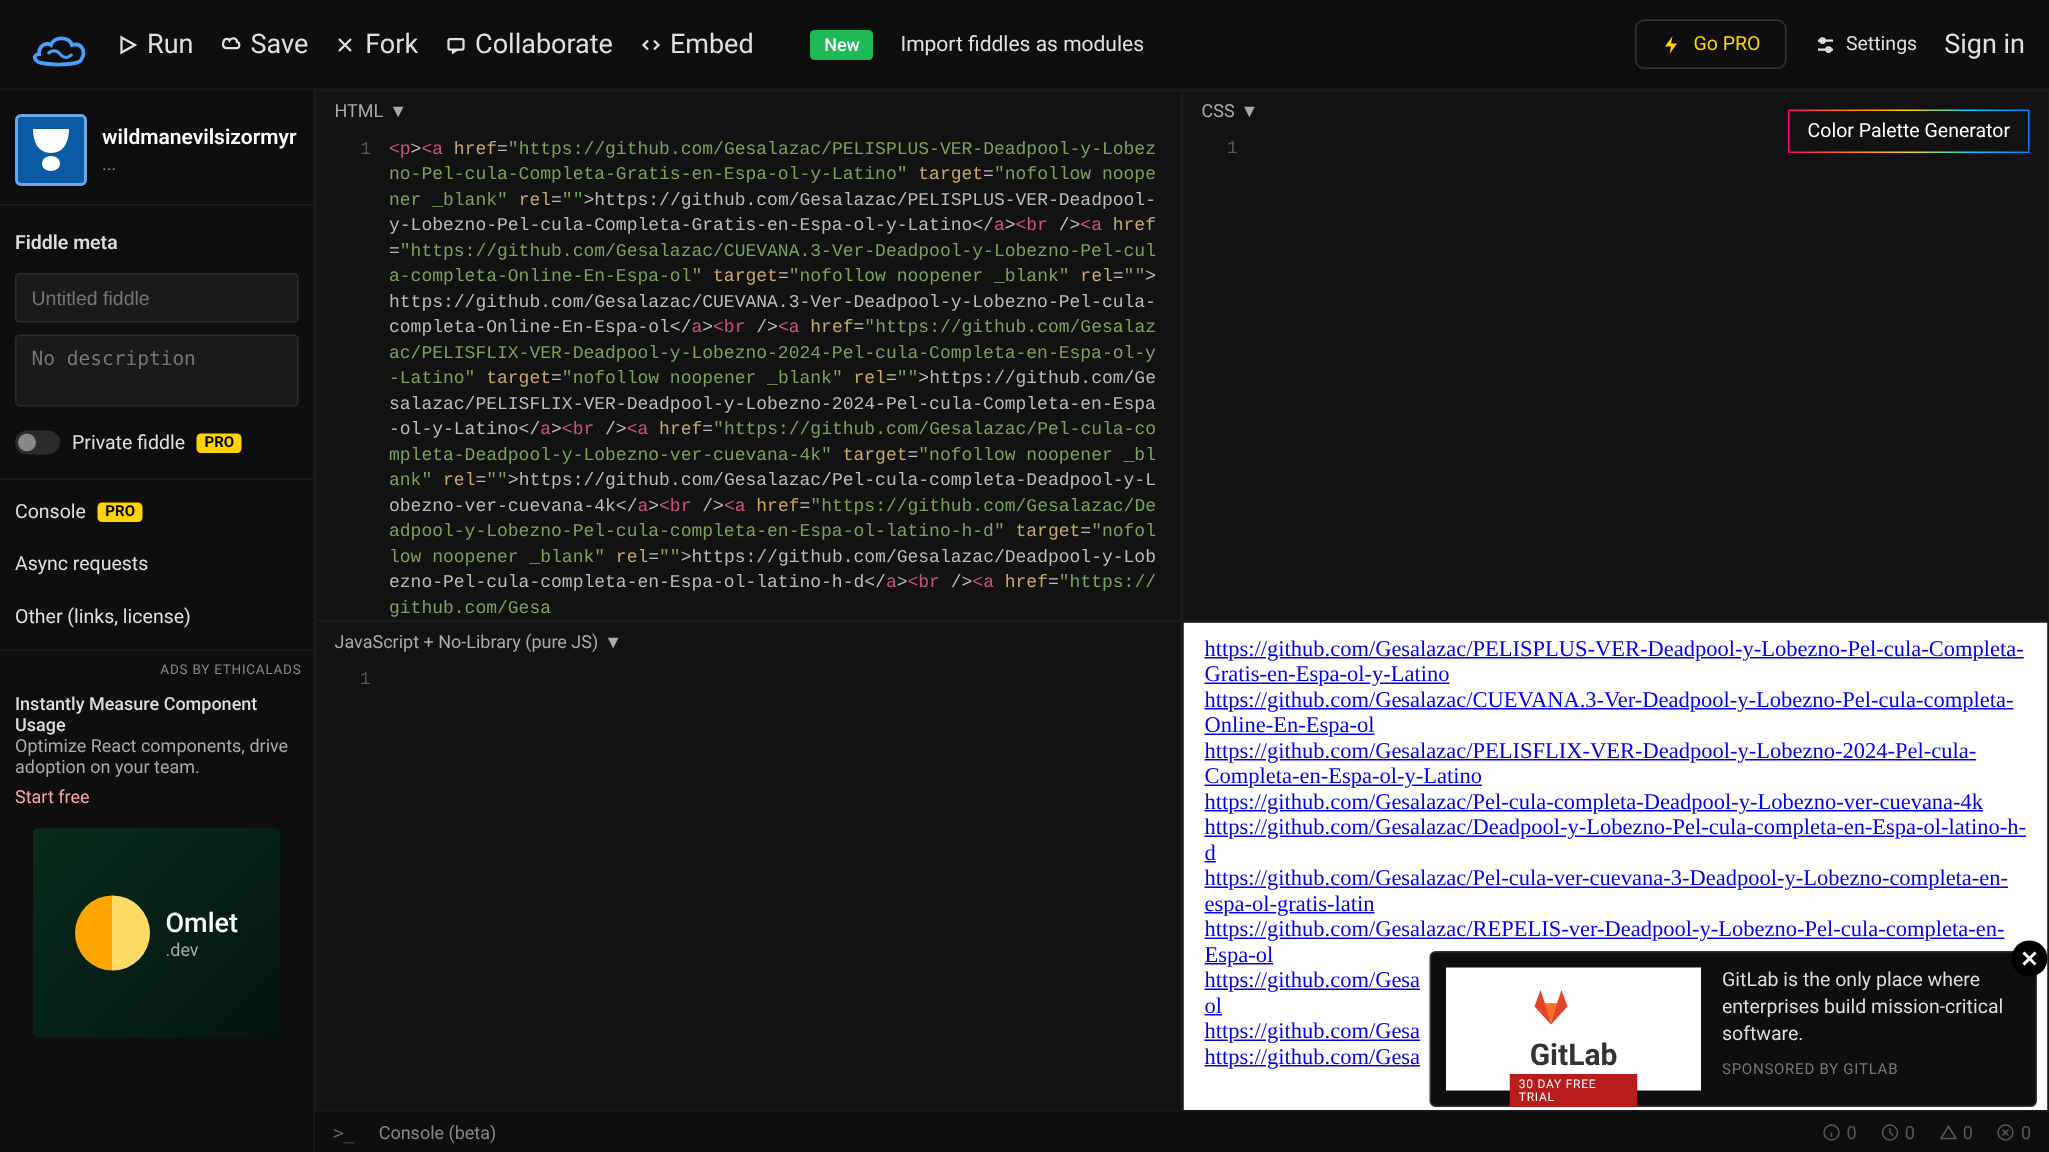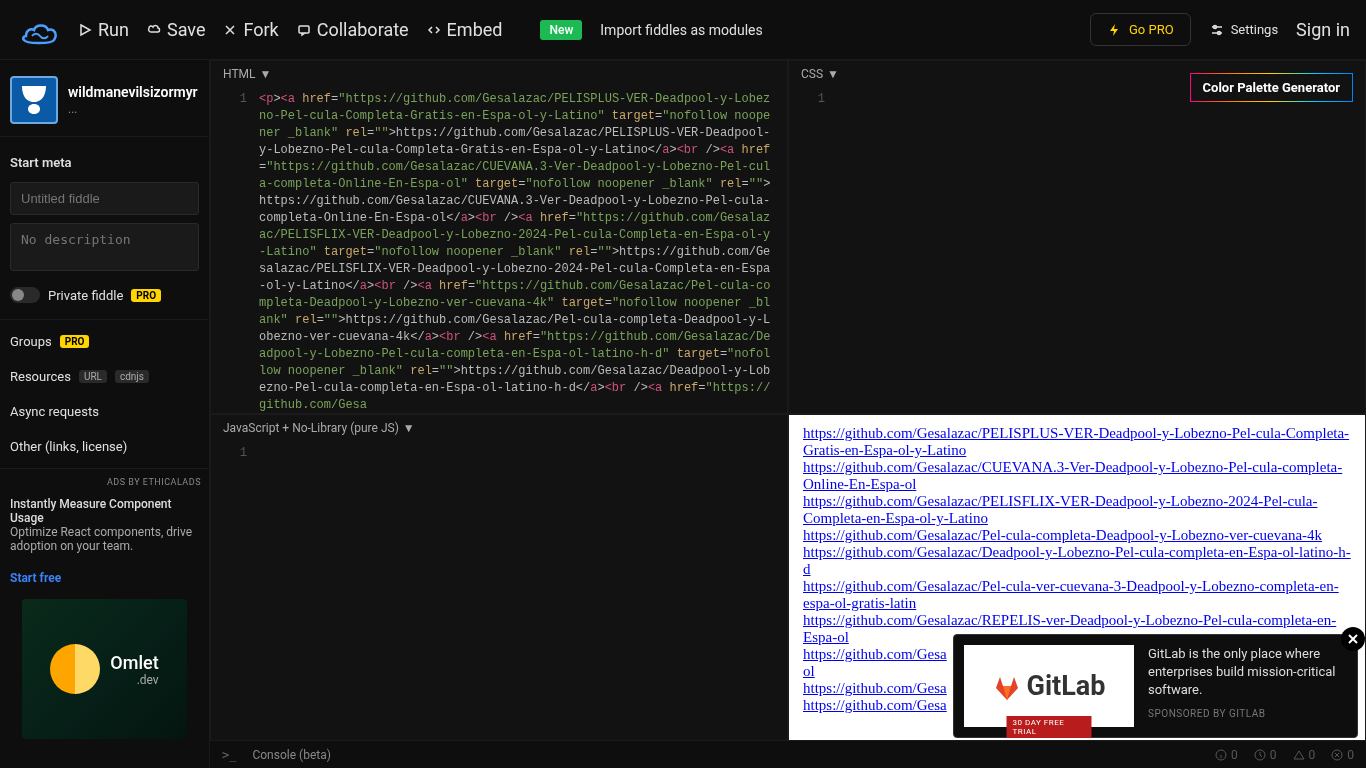--- a/index.html
+++ b/index.html
@@ -91,27 +91,27 @@
 .pro-tag {
   background: #ffd400; color: #000; font-size: 10px;
   font-weight: 700; padding: 1px 5px; border-radius: 3px;
 }
 .sb-link { padding: 10px 10px; cursor: pointer; display: flex; align-items: center; gap: 8px;}
 .sm-tag { background: #2a2a2a; color: #aaa; font-size: 10px; padding: 1px 5px; border-radius: 3px; }
 .divider { height: 1px; background: #1a1a1a; margin: 4px 0; }
 .ads-label { text-align: right; padding: 4px 8px; font-size: 9px; color: #888; letter-spacing: 0.5px;}
 .ad-text { padding: 6px 10px; font-size: 12px; color: #aaa; }
 .ad-text .ad-head { color: #ddd; font-weight: 500; }
-.ad-text .ad-cta { color: #3b82f6; font-weight: 700; margin-top: 18px; }
+.ad-text .ad-cta { color: #fca5a5; font-weight: 400; margin-top: 6px; }
 .ad-img {
   margin: 8px 22px; height: 140px;
   background: linear-gradient(135deg, #0a2a1a 0%, #062018 50%, #041510 100%);
   border-radius: 4px;
   display: flex; align-items: center; justify-content: center;
-  flex-direction: column; gap: 4px; text-align: right;
+  flex-direction: column; gap: 4px;
 }
 .omlet-circle {
   width: 50px; height: 50px; border-radius: 50%;
   background: linear-gradient(90deg, #ffa500 50%, #ffd966 50%);
 }
 .omlet-text { color: #fff; font-size: 18px; font-weight: 500; }
 .omlet-dev { color: #aaa; font-size: 12px; }
 
 .editor-area {
   flex: 1;
@@ -149,21 +149,20 @@
 .text-c { color: #bbb; }
 
 .palette-btn {
   position: absolute;
   top: 12px; right: 12px;
   border: 1.5px solid;
   border-image: linear-gradient(90deg, #ff0080, #ff8000, #ffd400, #00d4ff, #0080ff) 1;
   color: #fff; padding: 6px 12px; border-radius: 14px;
   font-size: 13px; cursor: pointer; background: #121212;
   z-index: 5;
-  font-weight: bold;
 }
 
 .result-pane {
   background: #fff; color: #000;
   font-family: "Times New Roman", serif;
   font-size: 15px;
   padding: 10px 14px;
   overflow: auto; flex: 1;
 }
 .result-pane a { color: #0000EE; text-decoration: underline; }
@@ -201,21 +200,21 @@
   background: #000; border-radius: 50%;
   display: flex; align-items: center; justify-content: center;
   cursor: pointer;
 }
 .popup-img {
   width: 170px; height: 82px; background: #fff;
   display: flex; flex-direction: column;
   align-items: center; justify-content: center;
   color: #333; position: relative;
 }
-.gitlab-logo { display: flex; align-items: flex-end; gap: 6px; font-size: 27px; font-weight: 700;}
+.gitlab-logo { display: flex; align-items: flex-start; gap: 6px; font-size: 20px; font-weight: 700; flex-direction: column;}
 .gitlab-fox {
   width: 28px; height: 28px;
 }
 .trial-tag {
   position: absolute; bottom: 0; left: 50%; transform: translateX(-50%) translateY(50%);
   background: #b91c1c; color: #fff; font-size: 8px; padding: 2px 6px;
   letter-spacing: 0.5px;
 }
 .popup-text { flex: 1; }
 .popup-text .msg { color: #ddd; font-size: 13px; line-height: 1.4; }
@@ -293,37 +292,32 @@
         <svg viewBox="0 0 36 36">
             <path fill="#fff" d="M18 4 C10 4 10 14 18 14 C26 14 26 4 18 4 M18 16 C8 16 6 26 6 32 L30 32 C30 26 28 16 18 16" transform="rotate(180 18 18)"></path>
           </svg>
       </div>
       <div style="overflow:hidden">
         <div class="username">wildmanevilsizormyr</div>
         <div class="userdots">...</div>
       </div>
     </div>
     <div class="divider"></div>
-    <div class="section-title">Start meta</div>
+    <div class="section-title">Fiddle meta</div>
     <input class="sb-input" placeholder="Untitled fiddle" style="">
     <textarea class="sb-input sb-textarea" placeholder="No description" style=""></textarea>
     <div class="private-row">
       <div class="toggle"></div>
       <span>Private fiddle</span>
       <span class="pro-tag">PRO</span>
     </div>
     <div class="divider"></div>
     <div class="sb-link">
-      <span>Groups</span>
+      <span>Console</span>
       <span class="pro-tag">PRO</span>
-    </div>
-    <div class="sb-link">
-      <span>Resources</span>
-      <span class="sm-tag">URL</span>
-      <span class="sm-tag">cdnjs</span>
     </div>
     <div class="sb-link">Async requests</div>
     <div class="sb-link">Other (links, license)</div>
     <div class="divider"></div>
     <div class="ads-label">ADS BY ETHICALADS</div>
     <div class="ad-text">
       <div class="ad-head">Instantly Measure Component Usage</div>
       <div>Optimize React components, drive adoption on your team.</div>
       <div class="ad-cta">Start free</div>
     </div>

